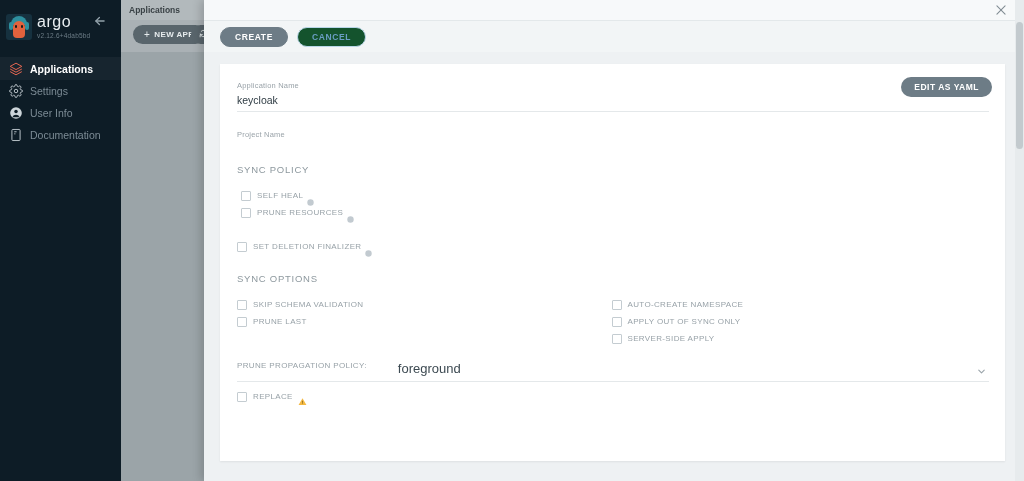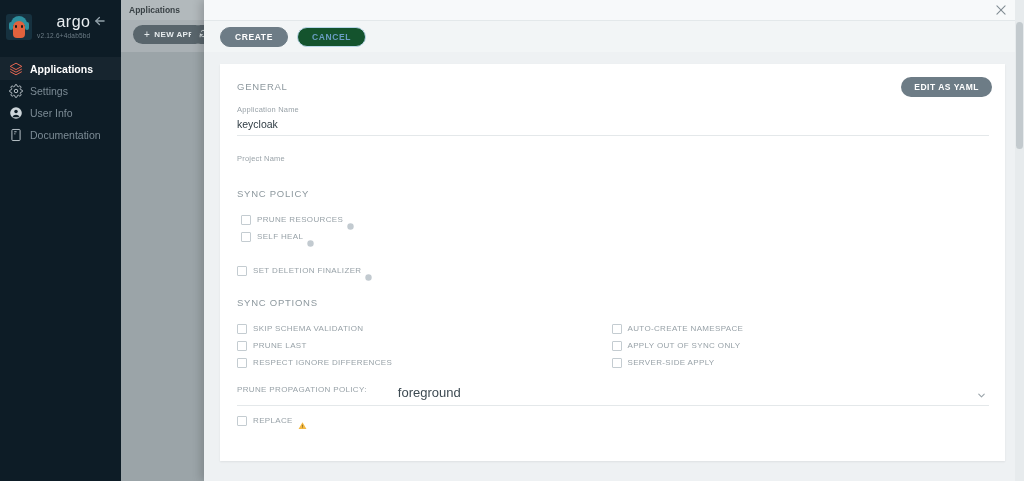--- a/index.html
+++ b/index.html
@@ -12,21 +12,20 @@
   }
   #root { position: relative; width: 1024px; height: 481px; }
 
   
   #sidebar {
     position: absolute; left: 0; top: 0;
     width: 121px; height: 481px;
     background: #0d1c26;
     color: #cbd3d8;
     z-index: 5;
-    text-align: right;
   }
   .brand-row {
     display: flex; align-items: center;
     padding: 8px 0 0 6px;
     position: relative; height: 46px;
   }
   .argo-mascot {
     width: 26px; height: 26px;
     border-radius: 3px;
     background: #16313f;
@@ -362,56 +361,55 @@
     <div id="panel-toolbar">
       <div class="tb-btn create">CREATE</div>
       <div class="tb-btn cancel">CANCEL</div>
     </div>
 
     <div id="form-card">
       <div class="card-inner">
 
         <div id="edit-yaml-btn">EDIT AS YAML</div>
 
-        <div class="section-head">GENERAL</div>
 
         <div class="field">
           <div class="field-label">Application Name</div>
           <div class="field-value" placeholder="Application Name">keycloak</div>
         </div>
 
         <div class="field">
           <div class="field-label">Project Name</div>
         </div>
 
         <div class="spacer-sm"></div>
 
         <div class="section-head">SYNC POLICY</div>
 
+
+        <div class="cb-row indent">
+          <span class="cb-box"></span>
+          <span class="cb-label">SELF HEAL</span>
+          <span class="info-ico">
+            <svg viewBox="0 0 24 24" fill="currentColor" width="7" height="7">
+                <circle cx="12" cy="12" r="11"></circle>
+              </svg>
+          </span>
+        </div>
 
         <div class="cb-row indent">
           <span class="cb-box"></span>
           <span class="cb-label">PRUNE RESOURCES</span>
           <span class="info-ico">
             <svg viewBox="0 0 24 24" fill="currentColor" width="7" height="7">
                 <circle cx="12" cy="12" r="11"></circle>
               </svg>
           </span>
         </div>
 
-        <div class="cb-row indent">
-          <span class="cb-box"></span>
-          <span class="cb-label">SELF HEAL</span>
-          <span class="info-ico">
-            <svg viewBox="0 0 24 24" fill="currentColor" width="7" height="7">
-                <circle cx="12" cy="12" r="11"></circle>
-              </svg>
-          </span>
-        </div>
-
         <div class="spacer-lg"></div>
 
         <div class="cb-row">
           <span class="cb-box"></span>
           <span class="cb-label">SET DELETION FINALIZER</span>
           <span class="info-ico">
             <svg viewBox="0 0 24 24" fill="currentColor" width="7" height="7">
                 <circle cx="12" cy="12" r="11"></circle>
               </svg>
           </span>
@@ -424,24 +422,20 @@
         <div class="two-col">
           <div class="col-left">
 
             <div class="cb-row">
               <span class="cb-box"></span>
               <span class="cb-label">SKIP SCHEMA VALIDATION</span>
             </div>
             <div class="cb-row">
               <span class="cb-box"></span>
               <span class="cb-label">PRUNE LAST</span>
-            </div>
-            <div class="cb-row">
-              <span class="cb-box"></span>
-              <span class="cb-label">RESPECT IGNORE DIFFERENCES</span>
             </div>
 
           </div>
           <div class="col-right">
 
             <div class="cb-row">
               <span class="cb-box"></span>
               <span class="cb-label">AUTO-CREATE NAMESPACE</span>
             </div>
             <div class="cb-row">

